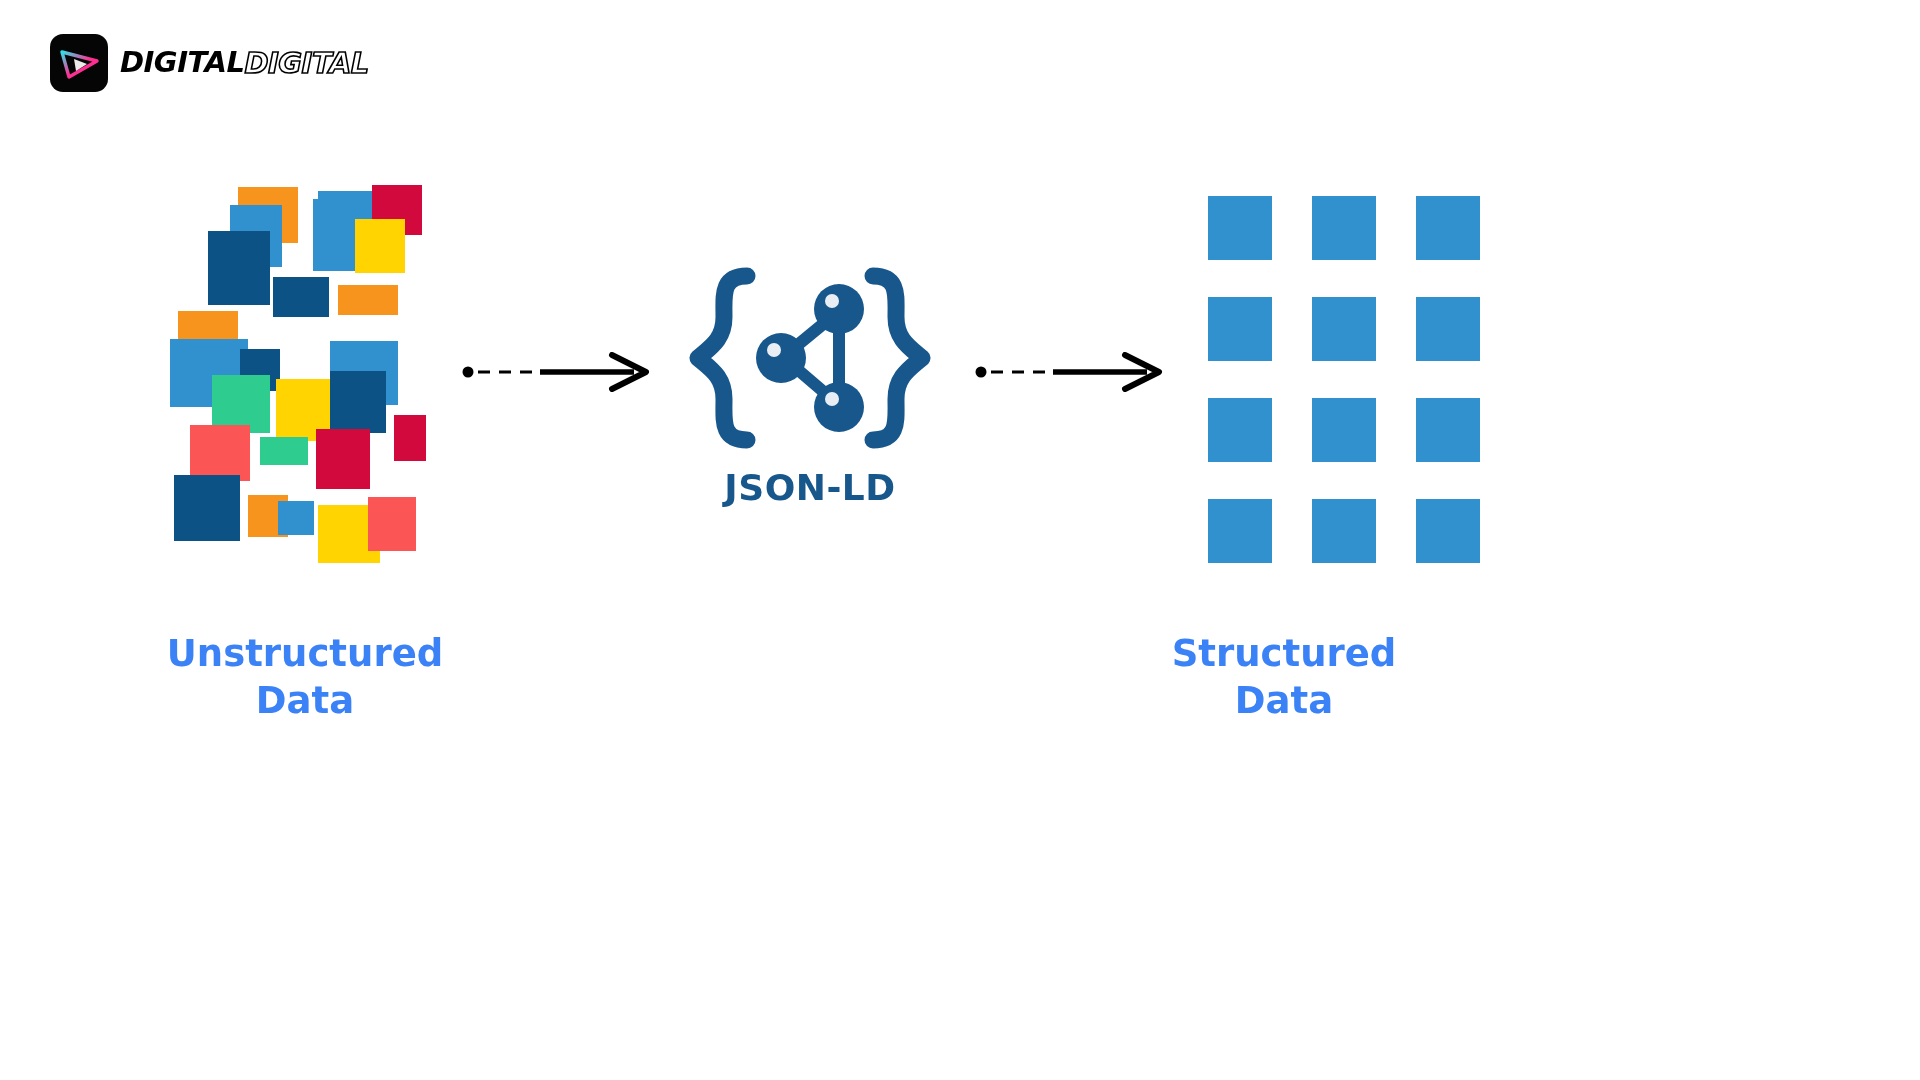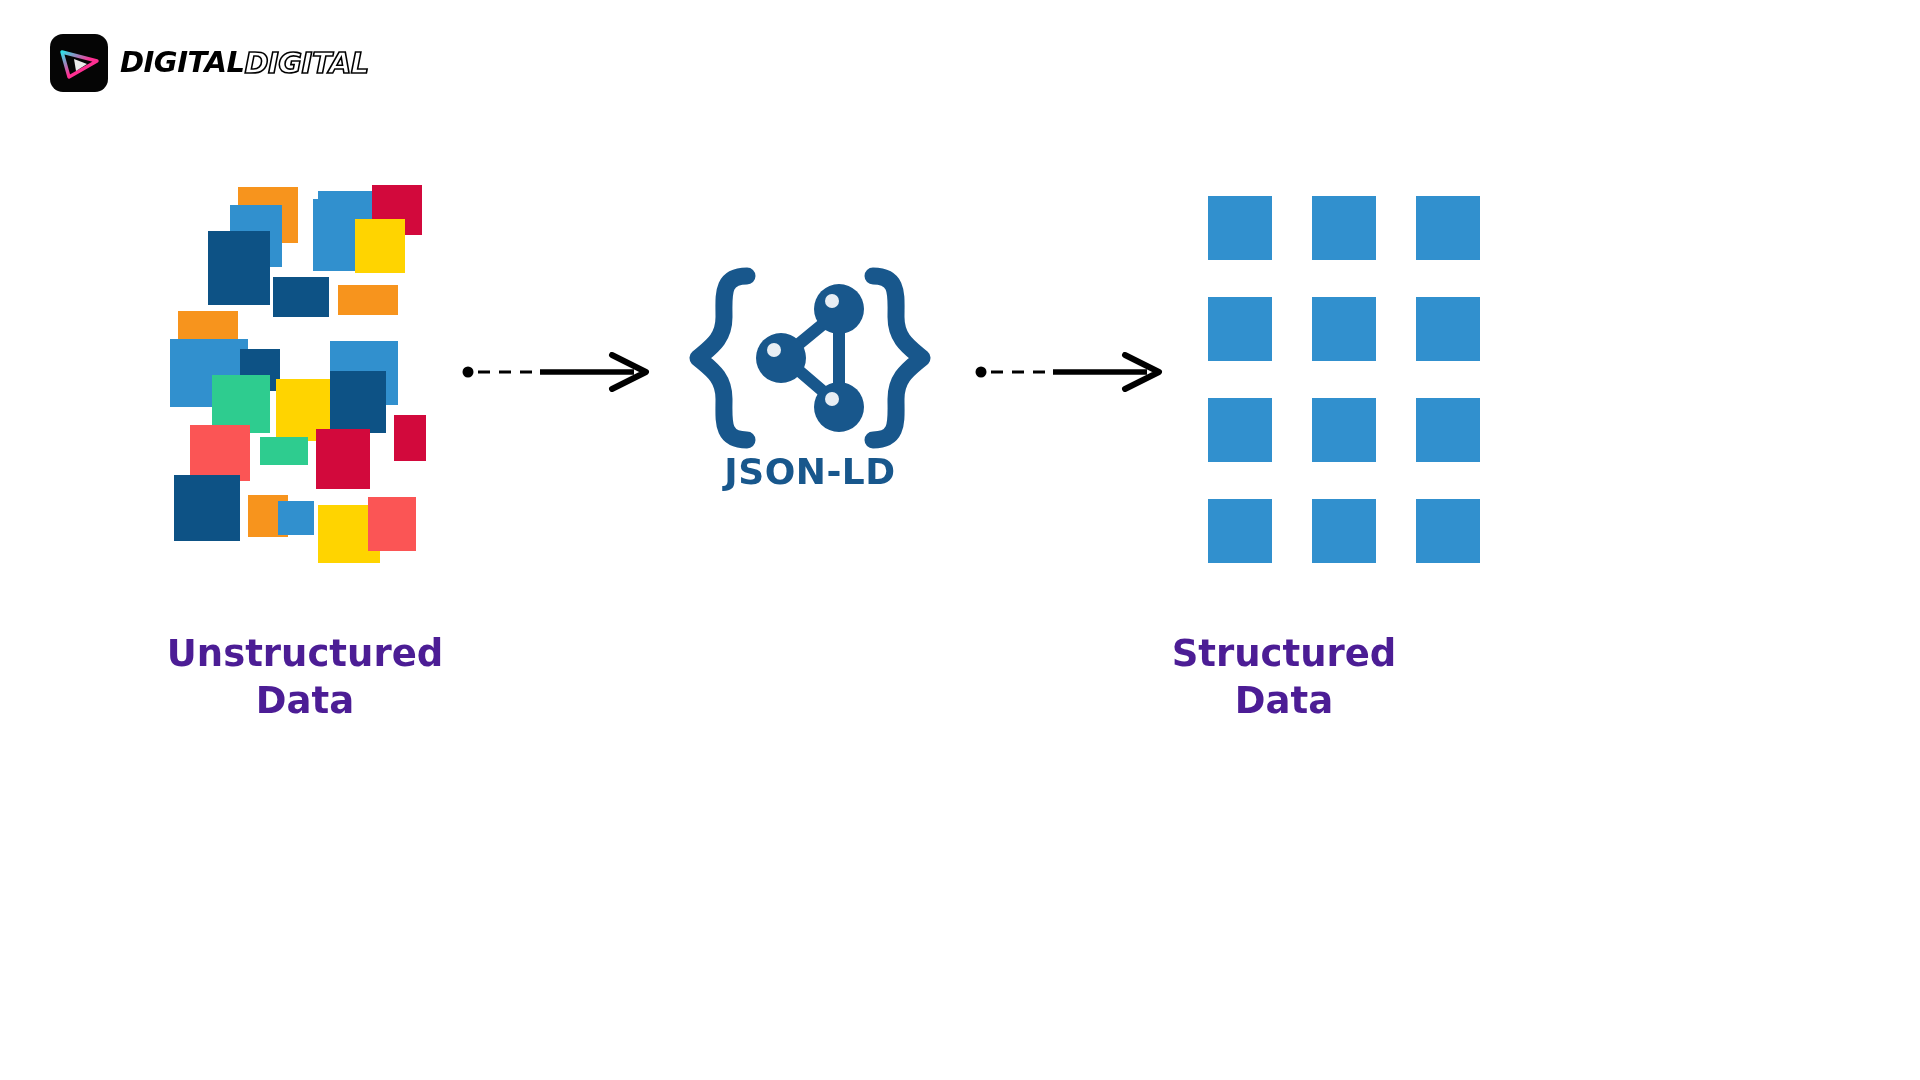--- a/index.html
+++ b/index.html
@@ -90,21 +90,21 @@
     left: 655px;
     top: 265px;
     width: 310px;
     text-align: center;
   }
   .jsonld-icon {
     display: block;
     margin: 0 auto;
   }
   .jsonld-label {
-    margin-top: 0;
+    margin-top: 16px;
     font-family: "DejaVu Sans", sans-serif;
     font-weight: 700;
     font-size: 36px;
     color: #18578c;
     letter-spacing: 0.5px;
   }
 
   
   .grid {
     position: absolute;
@@ -122,21 +122,21 @@
   }
 
   
   .caption {
     position: absolute;
     text-align: center;
     font-family: "DejaVu Sans", sans-serif;
     font-weight: 700;
     font-size: 37px;
     line-height: 1.28;
-    color: #4c1d95;
+    color: #3b82f6;
   }
   .caption-left   { left: 145px;  top: 630px; width: 320px; }
   .caption-center { left: 650px;  top: 630px; width: 320px; }
   .caption-right  { left: 1124px; top: 630px; width: 320px; }
 </style>
 </head>
 <body>
 
 <div class="stage">
 

